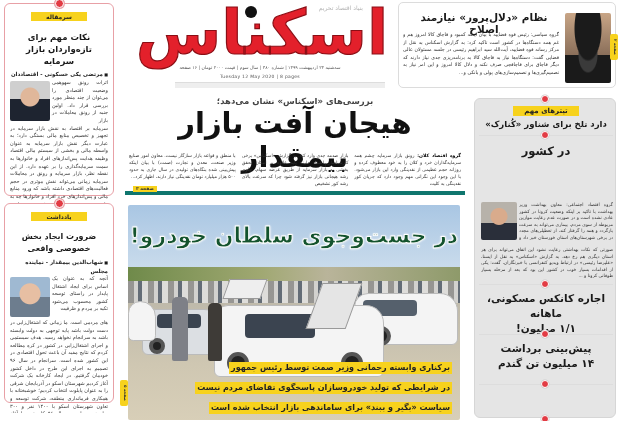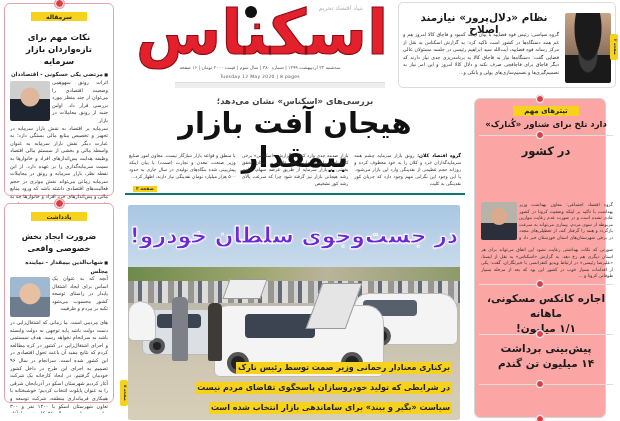--- a/index.html
+++ b/index.html
@@ -28,46 +28,46 @@
   .mast-bar { position: absolute; left: 50px; top: 82px; width: 210px; height: 6px; background: #eeeeee; border-top: 1px solid #ddd; }
 
   
   .topright { position: absolute; left: 398px; top: 2px; width: 218px; height: 86px; border: 1px solid #dcdcdc; border-radius: 5px; background: #fff; }
   .tr-photo { position: absolute; right: 4px; top: 10px; width: 46px; height: 70px; border-radius: 2px; }
   .tr-title { position: absolute; right: 56px; top: 8px; width: 150px; font-size: 10.5px; font-weight: bold; text-align: center; }
   .tr-body { position: absolute; right: 56px; top: 28px; width: 156px; font-size: 4.8px; line-height: 7.5px; color: #333; text-align: justify; }
   .side-tag { position: absolute; width: 8px; background: #f7d21d; border-radius: 2px; font-size: 4px; writing-mode: vertical-rl; text-align: center; color: #333; font-weight: bold; }
 
   
-  .main-head { position: absolute; left: 125px; top: 90px; width: 340px; height: 105px; border-bottom: 2px solid #0f766e; }
+  .main-head { position: absolute; left: 125px; top: 90px; width: 340px; height: 105px; border-bottom: 4px solid #0f766e; }
   .kicker { position: absolute; left: 0; width: 340px; top: 6px; font-size: 8.5px; font-weight: bold; text-align: center; color: #444; }
   .headline { position: absolute; left: 0; width: 340px; top: 16px; font-size: 29px; font-weight: bold; text-align: center; color: #111; letter-spacing: -1px; }
   .mh-cols { position: absolute; left: 4px; top: 62px; width: 332px; display: flex; flex-direction: row; gap: 6px; }
   .mh-col { flex: 1; font-size: 4.6px; line-height: 7px; color: #333; text-align: justify; }
   .mh-col b { color: #000; }
   .page-tag { position: absolute; background: #f7d21d; font-size: 4.5px; font-weight: bold; color: #333; text-align: center; height: 6px; line-height: 6px; }
 
   
   .photo-story { position: absolute; left: 128px; top: 205px; width: 332px; height: 215px; overflow: hidden; border-radius: 2px; }
   .sky { position: absolute; left: 0; top: 0; width: 100%; height: 80px; background: linear-gradient(#a9c6e3, #d2e1ee); }
   .trees { position: absolute; left: 0; top: 62px; width: 100%; height: 14px; background: linear-gradient(90deg, #6f8a4a, #a0a872 40%, #b9b49a 60%, #8e9a6a); }
   .ground { position: absolute; left: 0; top: 76px; width: 100%; height: 140px; background: linear-gradient(#b9b5a8, #cfc7b2 60%, #d8cfb8); }
   .lot { position: absolute; left: 0; top: 76px; width: 100%; height: 22px; background: repeating-linear-gradient(90deg, #8d8d8d 0 6px, #d8d8d8 6px 10px, #4e5a6a 10px 14px, #e6e6e6 14px 20px); opacity: .8; }
   .car { position: absolute; background: #f4f4f4; border: 1px solid #bbb; border-radius: 14px 18px 6px 6px; }
   .car .win { position: absolute; background: #3b4450; border-radius: 4px; }
   .car .wheel { position: absolute; width: 22px; height: 22px; border-radius: 50%; background: #222; border: 4px solid #555; }
   .hood { position: absolute; background: #eee; border: 1px solid #999; transform: skewX(-20deg); }
   .person { position: absolute; background: #6e6a62; border-radius: 5px 5px 2px 2px; }
   .ps-kicker { position: absolute; left: 0; width: 100%; top: 6px; font-size: 6.5px; font-weight: bold; text-align: center; color: #111; }
-  .ps-title { position: absolute; left: 0; width: 100%; top: 18px; font-size: 22px; font-weight: bold; text-align: center; color: #6d28d9; -webkit-text-stroke: .8px #fff; text-shadow: 0 0 2px #fff, 0 0 3px #fff; }
+  .ps-title { position: absolute; left: 0; width: 100%; top: 18px; font-size: 22px; font-weight: bold; text-align: center; color: #14532d; -webkit-text-stroke: .8px #fff; text-shadow: 0 0 2px #fff, 0 0 3px #fff; }
   .ps-caption { position: absolute; right: 104px; top: 150px; width: 220px; }
   .ps-caption div { display: inline-block; background: #f7d21d; font-size: 8px; font-weight: bold; line-height: 12px; padding: 0 2px; margin-bottom: 1px; color: #222; white-space: nowrap; }
 
   
-  .rightcol { position: absolute; left: 474px; top: 98px; width: 132px; height: 320px; border: 1px solid #d6d6d6; border-radius: 6px; background: #fca5a5; }
+  .rightcol { position: absolute; left: 474px; top: 98px; width: 142px; height: 320px; border: 1px solid #d6d6d6; border-radius: 6px; background: #e5e5e5; }
   .rpin { position: absolute; width: 8px; height: 8px; border-radius: 50%; background: #e23b44; left: 50%; margin-left: -4px; border: 1.5px solid #fff; box-shadow: 0 0 0 .5px #ccc; }
   .rc-tag { position: absolute; left: 38px; top: 7px; width: 66px; height: 10px; background: #f7d21d; font-size: 7px; font-weight: bold; text-align: center; line-height: 10px; color: #222; }
   .rc-h1 { position: absolute; left: 0; width: 142px; top: 20px; font-size: 8.5px; font-weight: bold; text-align: center; }
   .rdiv { position: absolute; left: 4px; width: 134px; height: 1px; background: #ddd; }
   .rc-h2 { position: absolute; left: 0; width: 142px; top: 43px; font-size: 11.5px; font-weight: bold; text-align: center; line-height: 18px; }
   .rc-photo { position: absolute; left: 6px; top: 103px; width: 36px; height: 38px; border-radius: 2px; }
   .rc-body { position: absolute; left: 44px; top: 103px; width: 94px; font-size: 4.5px; line-height: 6.6px; color: #333; text-align: justify; }
   .rc-body2 { position: absolute; left: 6px; top: 148px; width: 132px; font-size: 4.5px; line-height: 6.6px; color: #333; text-align: justify; }
   .rc-item { position: absolute; left: 0; width: 142px; font-size: 10.5px; font-weight: bold; text-align: center; line-height: 15px; }
 </style>
@@ -149,21 +149,21 @@
     <div class="wheel" style="left:126px; top:46px;"></div>
   </div>
   <div class="hood" style="left:186px; top:78px; width:40px; height:46px; background:#e5e5e5;"></div>
   <div class="hood" style="left:98px; top:74px; width:38px; height:20px;"></div>
 
   <div class="person" style="left:44px; top:92px; width:16px; height:64px; background:#7e8087;"></div>
   <div class="person" style="left:80px; top:98px; width:14px; height:58px; background:#3e3b37;"></div>
 
   <div class="ps-title">در جست‌وجوی سلطان خودرو!</div>
   <div class="ps-caption" style="right:8px; top:150px; width:240px; text-align:right;">
-    <div>برکناری معنادار رحمانی وزیر صمت توسط رئیس نارک</div><br>
+    <div>برکناری وابسته رحمانی وزیر صمت توسط رئیس جمهور</div><br>
     <div>در شرایطی که تولید خودروسازان پاسخگوی تقاضای مردم نیست</div><br>
     <div>سیاست «بگیر و ببند» برای ساماندهی بازار انتخاب شده است</div>
   </div>
 </div>
 <div class="side-tag" style="left:120px; top:380px; height:26px;">صفحه ۵</div>
 
 <div class="rightcol">
   <span class="rpin" style="top:-4px;"></span>
   <div class="rc-tag">تیترهای مهم</div>
   <div class="rc-h1">دارد تلخ برای شناور «کُنارک»</div>

